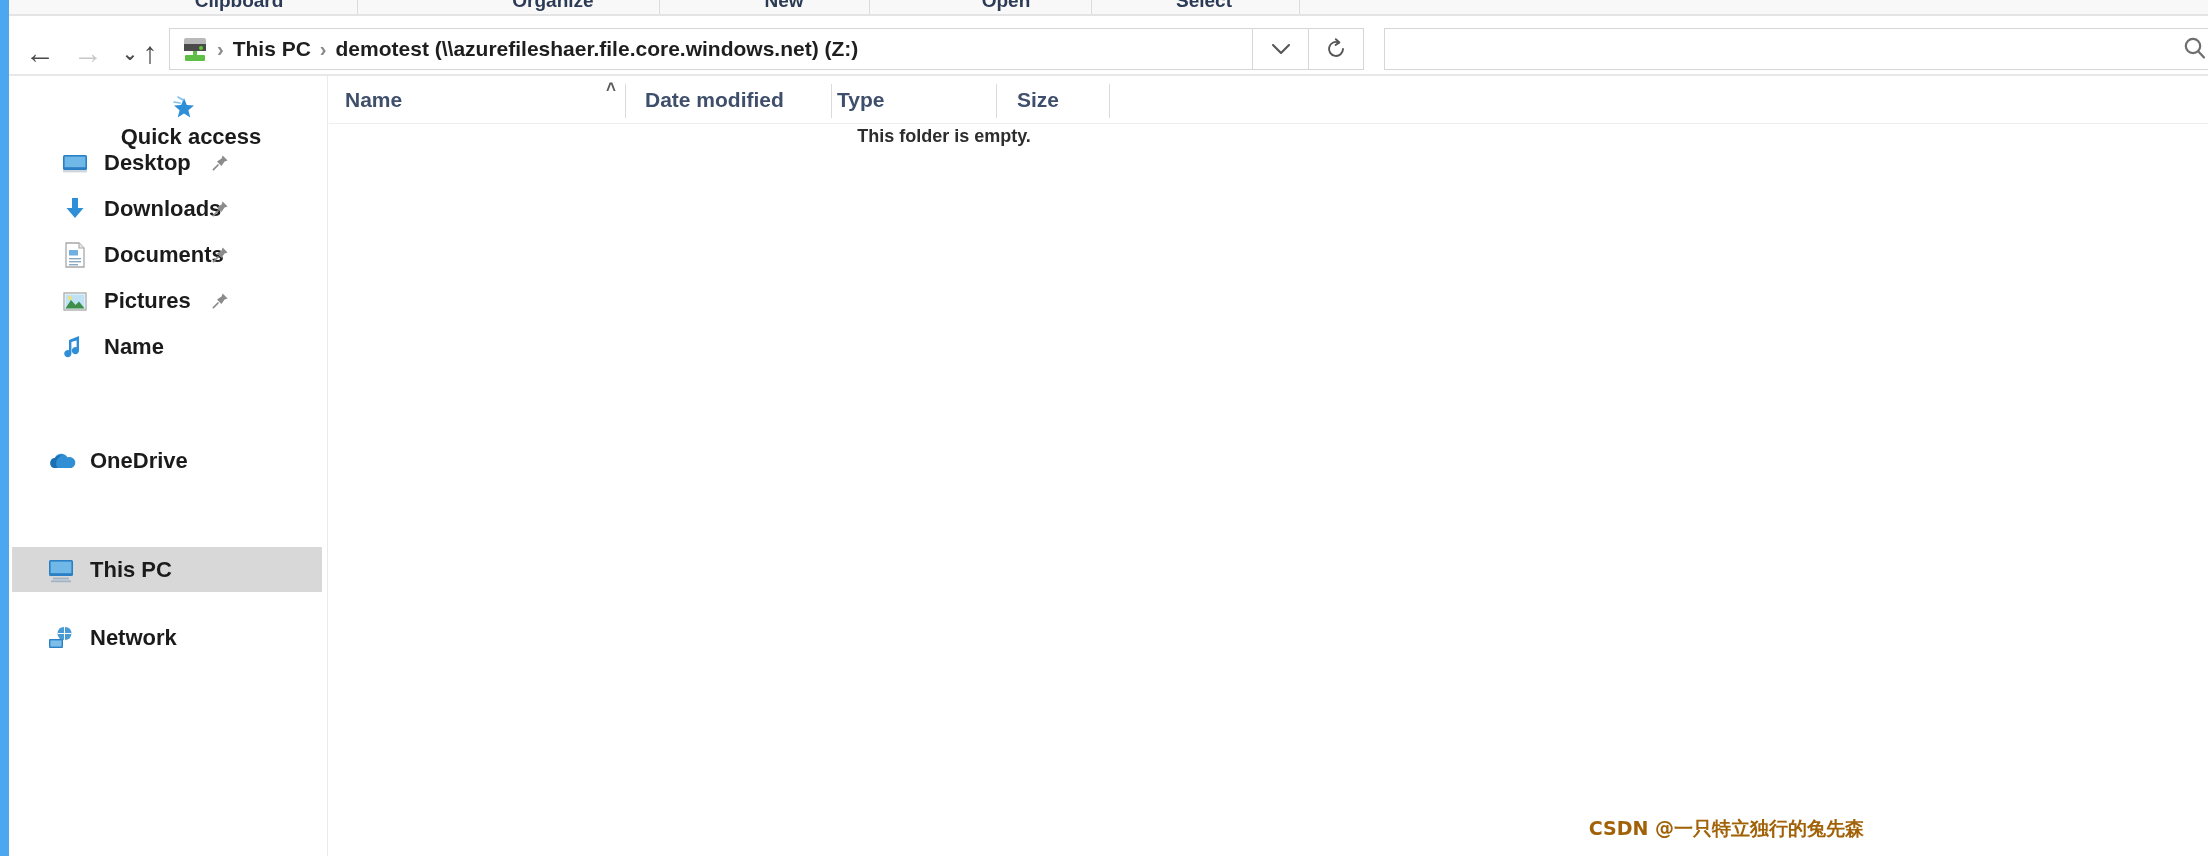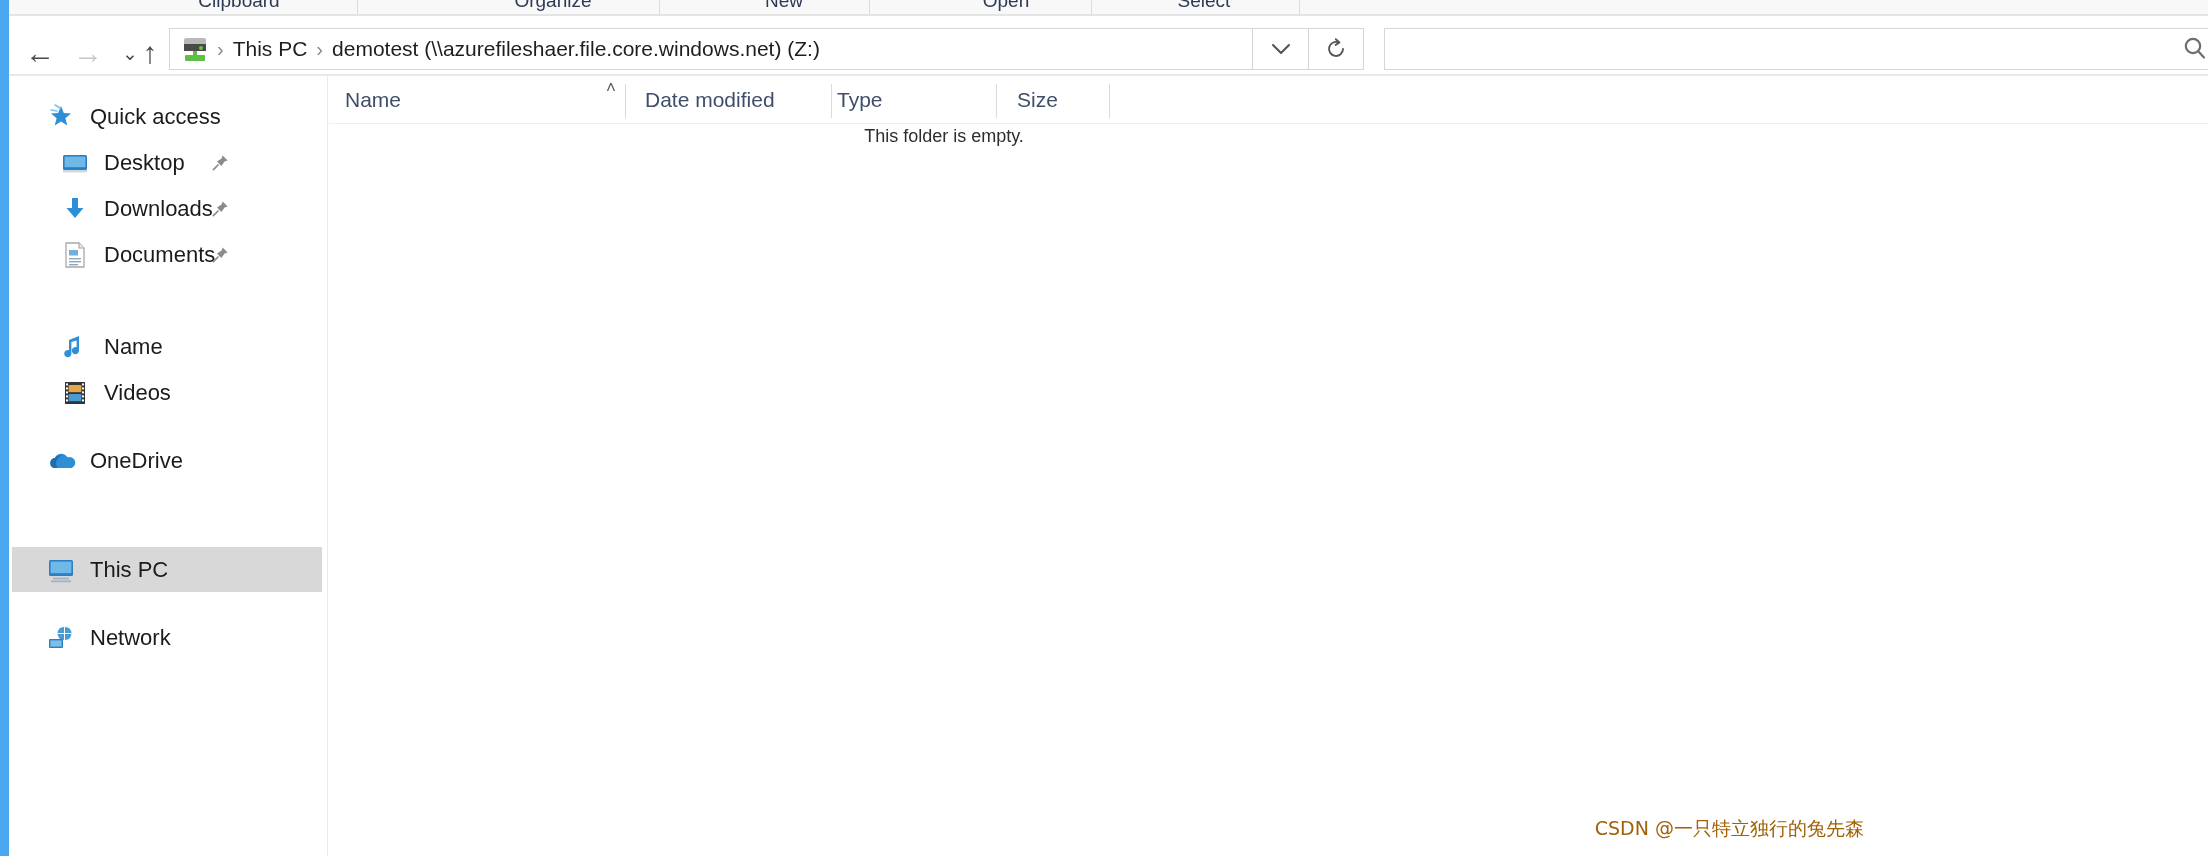--- a/index.html
+++ b/index.html
@@ -10,20 +10,21 @@
     overflow: hidden;
     background: #ffffff;
     font-family: "Liberation Sans", "DejaVu Sans", sans-serif;
   }
 
   #app {
     position: relative;
     width: 1871px;
     height: 856px;
     background: #ffffff;
+    font-weight: bold;
   }
 
   
   .edge-strip {
     position: absolute;
     left: 0; top: 0;
     width: 9px; height: 856px;
     background: #4da6f0;
   }
 
@@ -359,21 +360,21 @@
         <svg width="34" height="28" viewBox="0 0 34 28">
           <circle cx="12" cy="11" r="7.2" stroke="#6e6e6e" stroke-width="2.2" fill="none"></circle>
           <line x1="17.2" y1="16.2" x2="23" y2="22.5" stroke="#6e6e6e" stroke-width="2.2" stroke-linecap="round"></line>
         </svg>
       </span>
     </div>
   </div>
   <div class="navbar-bottom-border"></div>
 
   <div class="sidebar" id="sidebar">
-      <div class="side-item" style="top: 18px; padding-left: 34px;">
+      <div class="side-item" style="top: 18px; padding-left: 34px; flex-direction: column;">
         <span class="side-icon"><svg width="30" height="30" viewBox="0 0 30 30">
             <path d="M15 4 L17.8 11 L25 11.6 L19.4 16.2 L21.3 23.4 L15 19.4 L8.7 23.4 L10.6 16.2 L5 11.6 L12.2 11 Z" fill="#2e8fd8"></path>
             <path d="M14 6 L9 3 M11 9 L5 8" stroke="#7fc1ec" stroke-width="1.6" stroke-linecap="round"></path>
           </svg></span>
         <span class="side-label">Quick access</span>
       </div>
       <div class="side-item" style="top: 64px; padding-left: 48px;">
         <span class="side-icon"><svg width="30" height="30" viewBox="0 0 30 30">
             <rect x="3" y="7" width="24" height="15" rx="1.5" fill="#2b7fc4"></rect>
             <rect x="4.6" y="8.6" width="20.8" height="10.6" fill="#6fb8e8"></rect>
@@ -403,45 +404,38 @@
             <rect x="9" y="18" width="12" height="1.4" fill="#8aa8c0"></rect>
             <rect x="9" y="21" width="12" height="1.4" fill="#8aa8c0"></rect>
             <rect x="9" y="24" width="9" height="1.4" fill="#8aa8c0"></rect>
           </svg></span>
         <span class="side-label">Documents</span>
         <span class="pin-icon"><svg width="20" height="20" viewBox="0 0 20 20">
             <path d="M12.6 2.4 L17.6 7.4 L14.6 8.4 L11.4 13 L7 8.6 L11.6 5.4 Z" fill="#8b8b8b"></path>
             <line x1="8" y1="12" x2="3.4" y2="16.6" stroke="#8b8b8b" stroke-width="1.7" stroke-linecap="round"></line>
           </svg></span>
       </div>
+      <div class="side-item" style="top: 202px; padding-left: 48px;">
+        <span class="side-icon"><svg width="30" height="30" viewBox="0 0 30 30">
+            <rect x="4" y="7" width="22" height="17" fill="#ffffff" stroke="#a8a8a8" stroke-width="1.3"></rect>
+            <rect x="5.4" y="8.4" width="19.2" height="14.2" fill="#bfe3f5"></rect>
+            <path d="M5.4 22.6 L11 14 L15.6 19 L19 15.4 L24.6 22.6 Z" fill="#3f8f4a"></path>
+            <circle cx="10" cy="12" r="1.9" fill="#f4e06a"></circle>
+          </svg></span>
+        <span class="side-label">Pictures</span>
+        <span class="pin-icon"><svg width="20" height="20" viewBox="0 0 20 20">
+            <path d="M12.6 2.4 L17.6 7.4 L14.6 8.4 L11.4 13 L7 8.6 L11.6 5.4 Z" fill="#8b8b8b"></path>
+            <line x1="8" y1="12" x2="3.4" y2="16.6" stroke="#8b8b8b" stroke-width="1.7" stroke-linecap="round"></line>
+          </svg></span>
+      </div>
       <div class="side-item" style="top: 248px; padding-left: 48px;">
         <span class="side-icon"><svg width="30" height="30" viewBox="0 0 30 30">
             <path d="M19 4 L19 18.5 A3.6 3.6 0 1 1 16.6 15.2 L16.6 8.4 L11.4 10 L11.4 21.5 A3.6 3.6 0 1 1 9 18.2 L9 8 Z" fill="#2e8fd8"></path>
           </svg></span>
         <span class="side-label">Name</span>
-      </div>
-      <div class="side-item" style="top: 294px; padding-left: 48px;">
-        <span class="side-icon"><svg width="30" height="30" viewBox="0 0 30 30">
-            <rect x="5" y="4" width="20" height="22" fill="#333333"></rect>
-            <rect x="8.6" y="7" width="12.8" height="7.2" fill="#e0a84a"></rect>
-            <rect x="8.6" y="16" width="12.8" height="7.2" fill="#4a9ad4"></rect>
-            <g fill="#ffffff">
-              <rect x="6" y="5.4" width="2" height="2"></rect>
-              <rect x="6" y="9.4" width="2" height="2"></rect>
-              <rect x="6" y="13.4" width="2" height="2"></rect>
-              <rect x="6" y="17.4" width="2" height="2"></rect>
-              <rect x="6" y="21.4" width="2" height="2"></rect>
-              <rect x="22" y="5.4" width="2" height="2"></rect>
-              <rect x="22" y="9.4" width="2" height="2"></rect>
-              <rect x="22" y="13.4" width="2" height="2"></rect>
-              <rect x="22" y="17.4" width="2" height="2"></rect>
-              <rect x="22" y="21.4" width="2" height="2"></rect>
-            </g>
-          </svg></span>
-        <span class="side-label">Videos</span>
       </div>
       <div class="side-item" style="top: 362px; padding-left: 34px;">
         <span class="side-icon"><svg width="30" height="30" viewBox="0 0 30 30">
             <path d="M8.5 22 A5 5 0 0 1 8.8 12.1 A7 7 0 0 1 21.4 11.3 A4.8 4.8 0 0 1 25.6 22 Z" fill="#2f8ed4"></path>
             <path d="M8.5 22 A5 5 0 0 1 8.8 12.1 A7 7 0 0 1 16 9.6 A8 8 0 0 0 11.6 22 Z" fill="#1b6fb0"></path>
           </svg></span>
         <span class="side-label">OneDrive</span>
       </div>
       <div class="side-item selected" style="top: 471px; padding-left: 34px;">
         <span class="side-icon"><svg width="30" height="30" viewBox="0 0 30 30">

